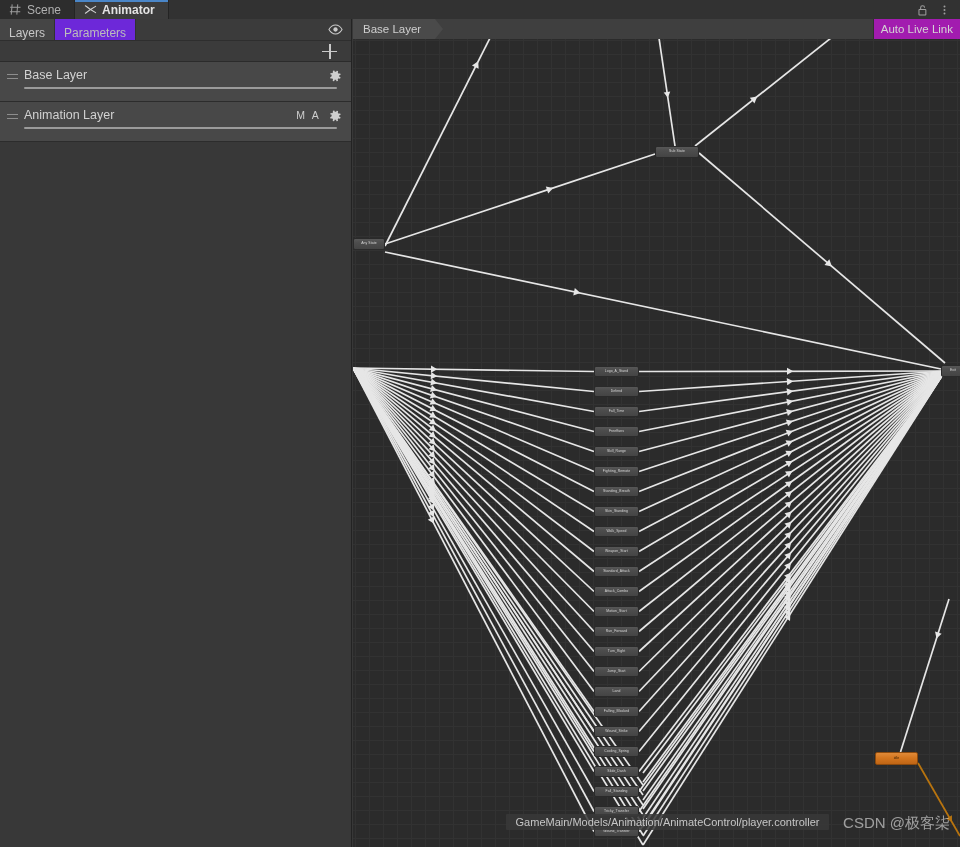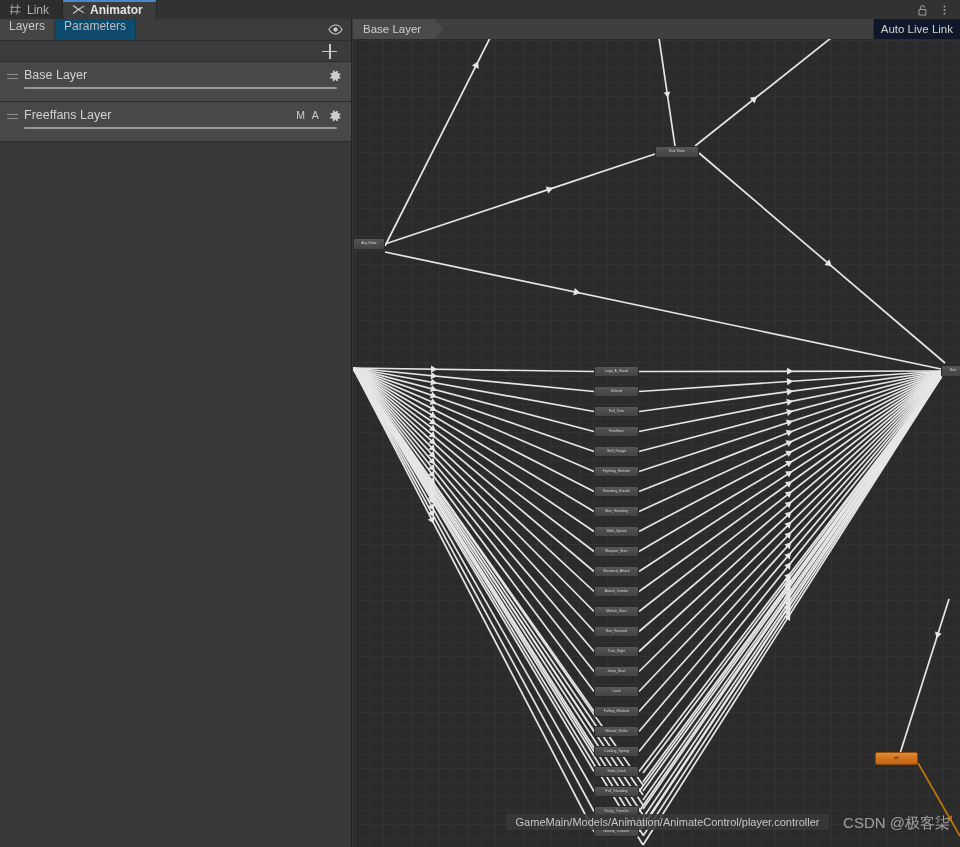--- a/index.html
+++ b/index.html
@@ -78,29 +78,29 @@
   .subtabs {
     position: relative;
     height: 21px;
     background: #383838;
     display: flex;
     align-items: stretch;
     border-bottom: 1px solid #2e2e2e;
   }
   .subtab {
     display: flex;
-    align-items: flex-start;
+    align-items: flex-end;
     padding: 0 9px;
     font-size: 12px;
     color: #c8c8c8;
     background: #454545;
     border-right: 1px solid #313131;
     box-sizing: border-box;
   }
-  .subtab.inactive { background: #0c4a6e; color: #bdbdbd; }
+  .subtab.inactive { background: #6d28d9; color: #bdbdbd; }
   .subtabs-spacer { flex: 1; background: #3b3b3b; }
   .eyewrap {
     display: flex; align-items: center;
     padding-right: 8px;
     background: #3b3b3b;
   }
   .addrow {
     position: relative;
     height: 21px;
     background: #3b3b3b;
@@ -221,21 +221,21 @@
     z-index: -1;
   }
   .crumbfill { flex: 1; height: 20px; background: #3f3f3f; }
   .livelink {
     height: 20px;
     display: flex;
     align-items: center;
     padding: 0 7px;
     font-size: 11.5px;
     color: #d4d4d4;
-    background: #0f172a;
+    background: #a21caf;
     border-left: 1px solid #303030;
     box-sizing: border-box;
     text-align: right;
   }
   .canvas {
     position: absolute;
     left: 0; top: 20px;
     width: 607px; height: 808px;
     background-color: #2b2b2b;
     background-image:
@@ -309,21 +309,21 @@
 
     <div class="tab">
       <svg class="tab-ico" viewBox="0 0 14 14">
         <g stroke="#9a9a9a" stroke-width="1.1" fill="none">
           <line x1="3.4" y1="1.5" x2="2.4" y2="12.5"></line>
           <line x1="9.4" y1="1.5" x2="8.4" y2="12.5"></line>
           <line x1="1.2" y1="4.6" x2="12.4" y2="4.6"></line>
           <line x1="0.9" y1="9.4" x2="12.1" y2="9.4"></line>
         </g>
       </svg>
-      <span>Link</span>
+      <span>Scene</span>
     </div>
 
     <div class="tab active">
       <svg class="tab-ico" viewBox="0 0 14 14">
         <g stroke="#d2d2d2" stroke-width="1.15" fill="none" stroke-linecap="round">
           <path d="M1.5 3 L7 7 L1.5 11"></path>
           <path d="M7 7 L12.5 3.6"></path>
           <path d="M7 7 L12.5 10.4"></path>
         </g>
       </svg>
@@ -380,21 +380,21 @@
         <path fill="#cecece" d="M8 5.1a2.9 2.9 0 1 0 0 5.8 2.9 2.9 0 0 0 0-5.8zm0 4.3a1.4 1.4 0 1 1 0-2.8 1.4 1.4 0 0 1 0 2.8z"></path>
         <path fill="#cecece" d="M14 9.1l-1.2-.3a4.9 4.9 0 0 0 0-1.6l1.2-.3a.5.5 0 0 0 .4-.6l-.3-1a.5.5 0 0 0-.6-.3l-1.2.3a5 5 0 0 0-1.1-1.1l.3-1.2a.5.5 0 0 0-.3-.6l-1-.3a.5.5 0 0 0-.6.4L9.3 3.2a4.9 4.9 0 0 0-1.6 0L7.4 2a.5.5 0 0 0-.6-.4l-1 .3a.5.5 0 0 0-.3.6l.3 1.2a5 5 0 0 0-1.1 1.1l-1.2-.3a.5.5 0 0 0-.6.3l-.3 1a.5.5 0 0 0 .4.6l1.2.3a4.9 4.9 0 0 0 0 1.6L2.9 9.1a.5.5 0 0 0-.4.6l.3 1a.5.5 0 0 0 .6.3l1.2-.3a5 5 0 0 0 1.1 1.1l-.3 1.2a.5.5 0 0 0 .3.6l1 .3a.5.5 0 0 0 .6-.4l.3-1.2a4.9 4.9 0 0 0 1.6 0l.3 1.2a.5.5 0 0 0 .6.4l1-.3a.5.5 0 0 0 .3-.6l-.3-1.2a5 5 0 0 0 1.1-1.1l1.2.3a.5.5 0 0 0 .6-.3l.3-1a.5.5 0 0 0-.4-.6z"></path>
       </svg>
     </div>
 
     <div class="layerrow">
       <span class="drag">
           <span></span>
           <span></span>
         </span>
-      <span class="lname">Freeffans Layer</span>
+      <span class="lname">Animation Layer</span>
       <span class="weight"></span>
       <span class="badges">M A</span>
       <svg class="gear" viewBox="0 0 16 16">
         <path fill="#cecece" d="M8 5.1a2.9 2.9 0 1 0 0 5.8 2.9 2.9 0 0 0 0-5.8zm0 4.3a1.4 1.4 0 1 1 0-2.8 1.4 1.4 0 0 1 0 2.8z"></path>
         <path fill="#cecece" d="M14 9.1l-1.2-.3a4.9 4.9 0 0 0 0-1.6l1.2-.3a.5.5 0 0 0 .4-.6l-.3-1a.5.5 0 0 0-.6-.3l-1.2.3a5 5 0 0 0-1.1-1.1l.3-1.2a.5.5 0 0 0-.3-.6l-1-.3a.5.5 0 0 0-.6.4L9.3 3.2a4.9 4.9 0 0 0-1.6 0L7.4 2a.5.5 0 0 0-.6-.4l-1 .3a.5.5 0 0 0-.3.6l.3 1.2a5 5 0 0 0-1.1 1.1l-1.2-.3a.5.5 0 0 0-.6.3l-.3 1a.5.5 0 0 0 .4.6l1.2.3a4.9 4.9 0 0 0 0 1.6L2.9 9.1a.5.5 0 0 0-.4.6l.3 1a.5.5 0 0 0 .6.3l1.2-.3a5 5 0 0 0 1.1 1.1l-.3 1.2a.5.5 0 0 0 .3.6l1 .3a.5.5 0 0 0 .6-.4l.3-1.2a4.9 4.9 0 0 0 1.6 0l.3 1.2a.5.5 0 0 0 .6.4l1-.3a.5.5 0 0 0 .3-.6l-.3-1.2a5 5 0 0 0 1.1-1.1l1.2.3a.5.5 0 0 0 .6-.3l.3-1a.5.5 0 0 0-.4-.6z"></path>
       </svg>
     </div>
 
     <div class="leftfill"></div>
   </div>

